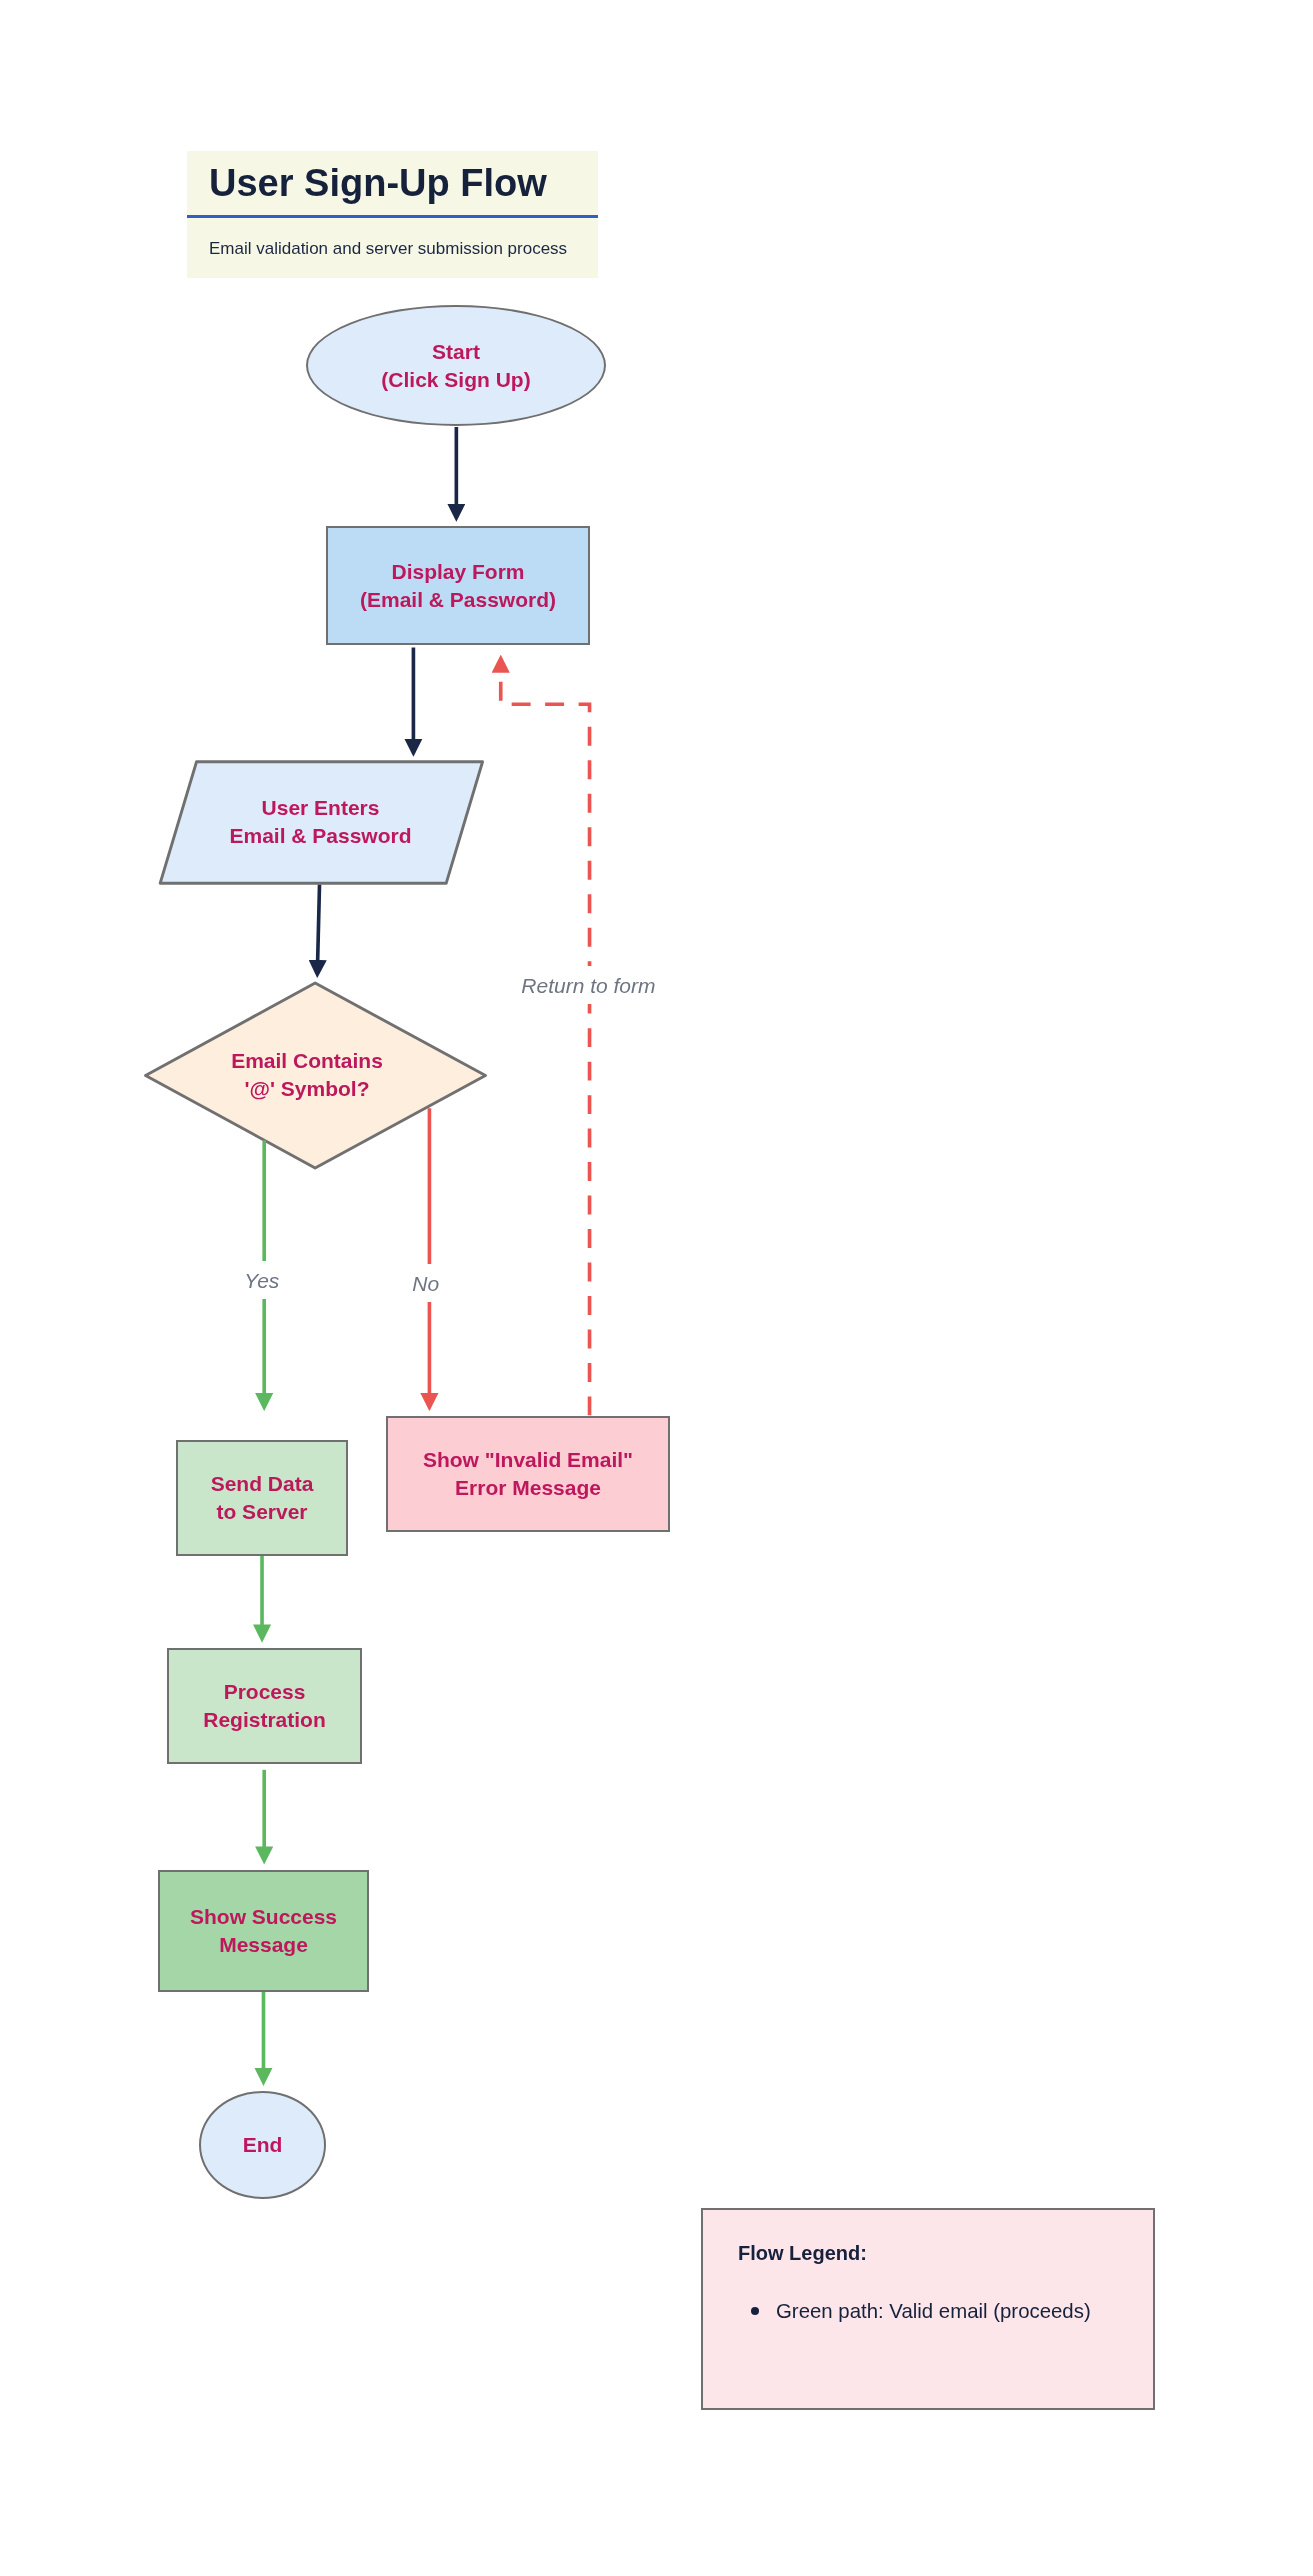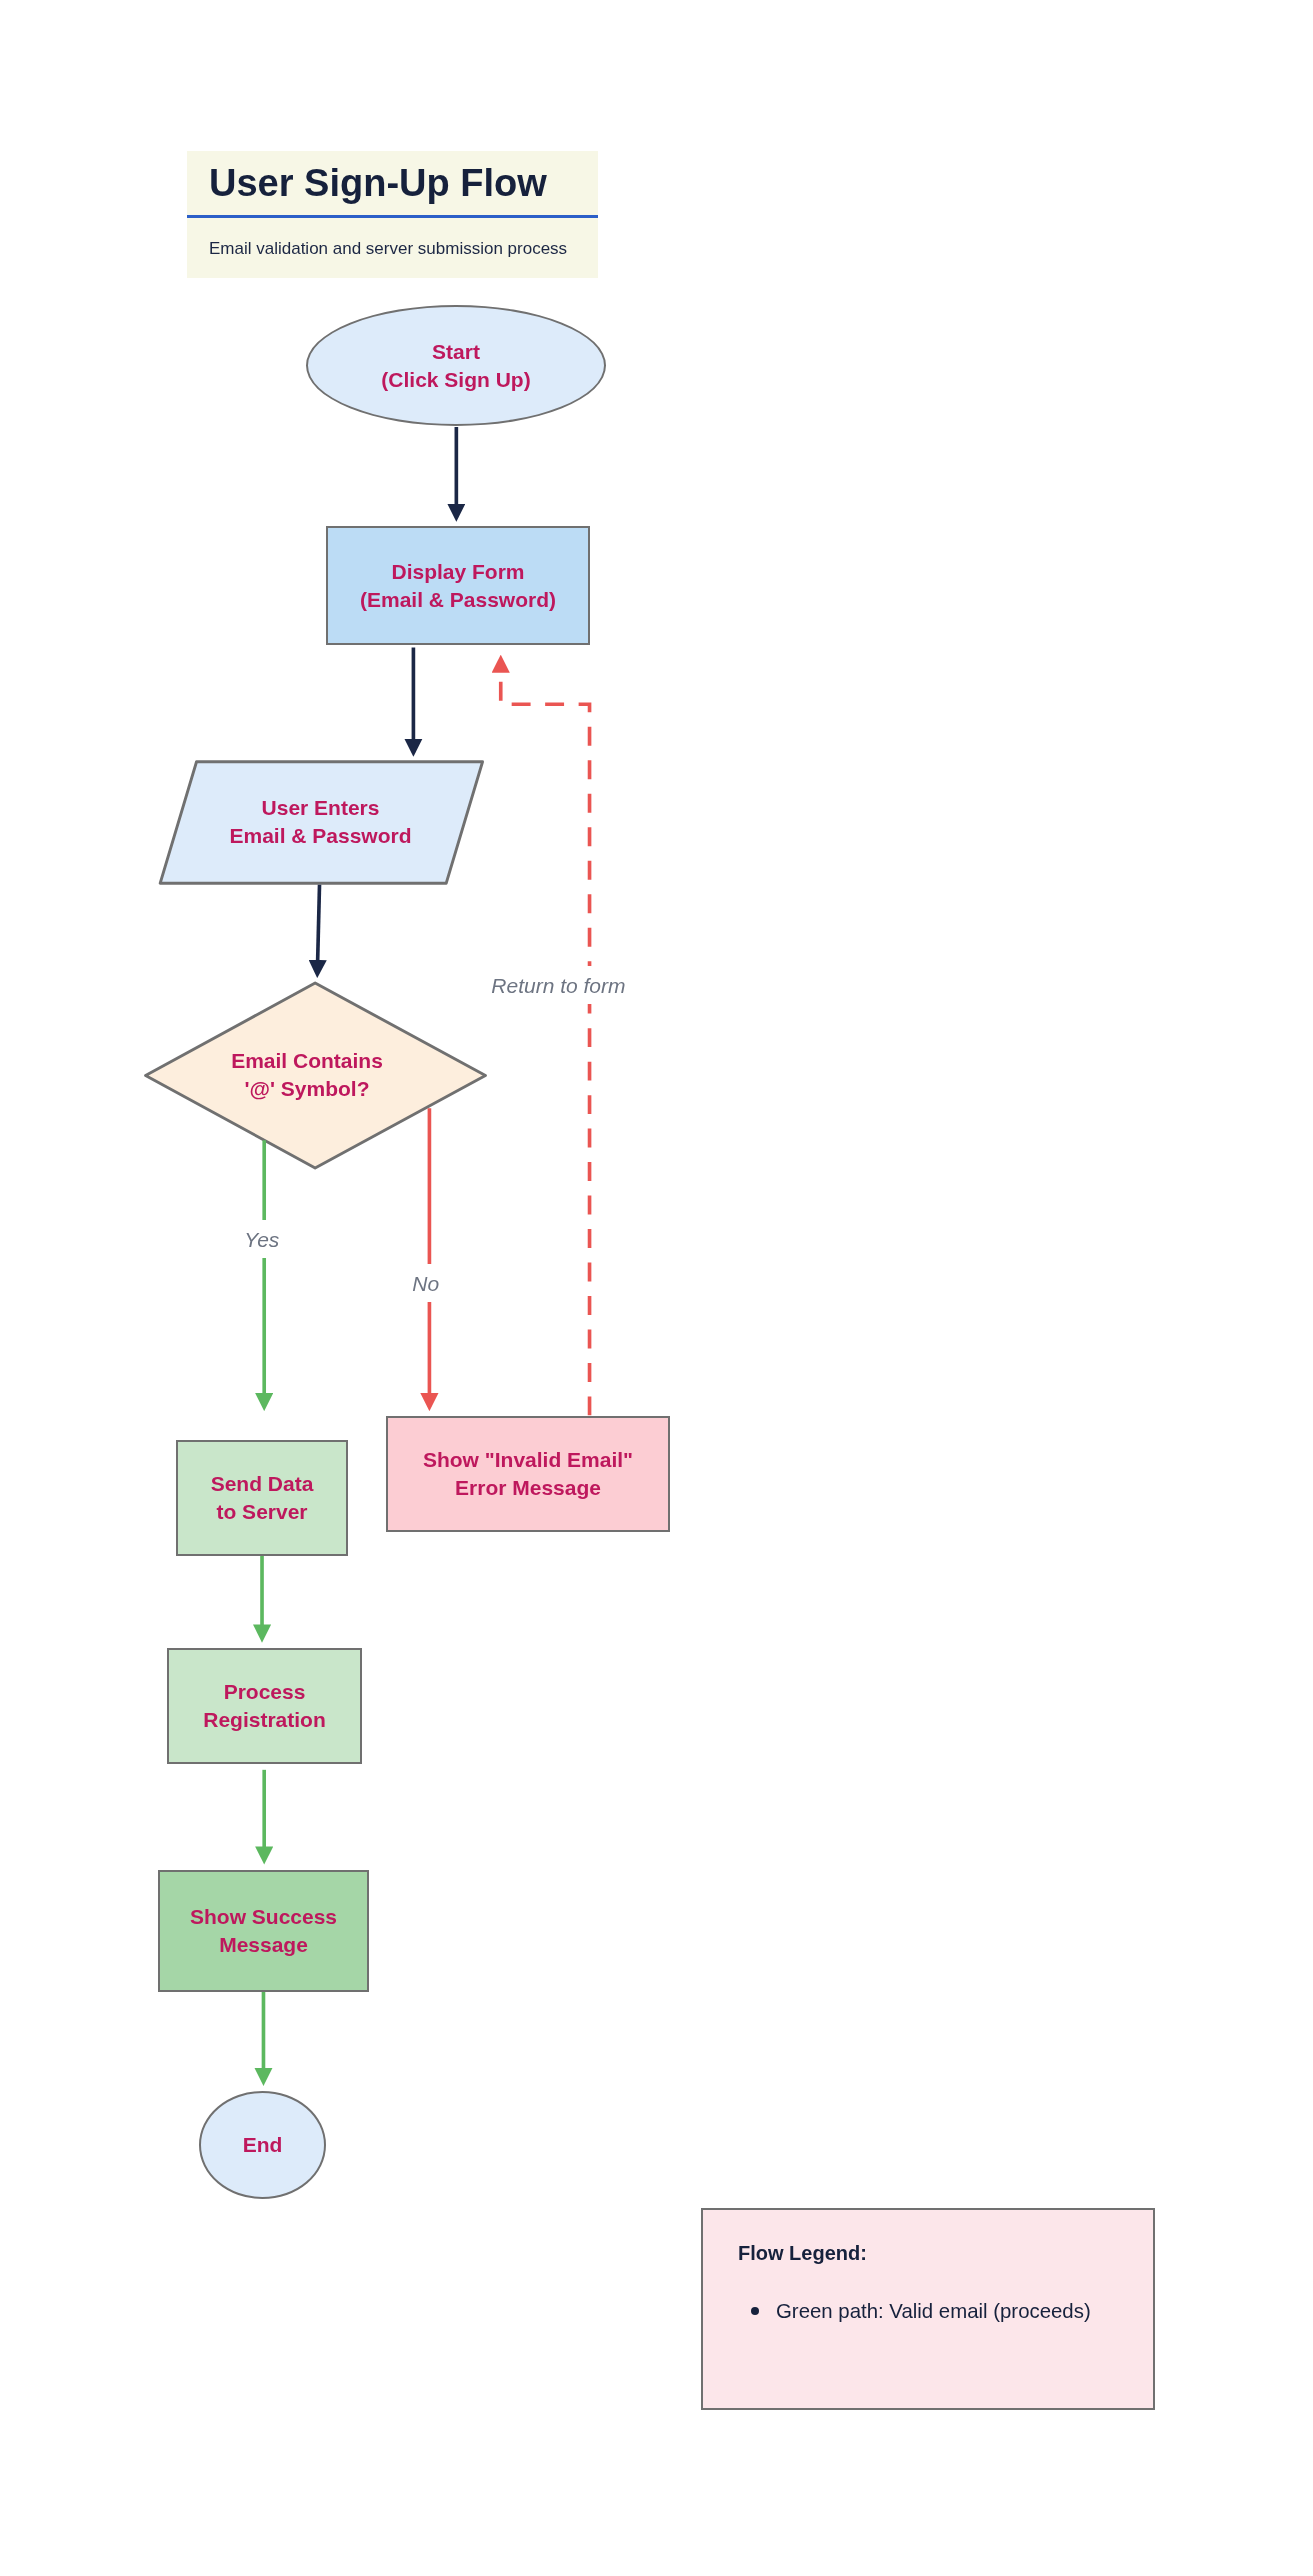--- a/index.html
+++ b/index.html
@@ -91,23 +91,23 @@
     position: absolute;
     background: #ffffff;
     color: #6d7482;
     font-style: italic;
     font-size: 21px;
     line-height: 21px;
     padding: 8.7px 7.3px;
     text-align: center;
     white-space: nowrap;
   }
-  .lbl-yes    { left: 237px;  top: 1220px; }
+  .lbl-yes    { left: 237px;  top: 1261px; }
   .lbl-no     { left: 405px;  top: 1264px; }
-  .lbl-return { left: 484px;  top: 966px; }
+  .lbl-return { left: 514px;  top: 966px; }
 
   
   .legend {
     position: absolute;
     left: 701px; top: 2208px;
     width: 454px; height: 202px;
     background: #fce6ea;
     border: 2.9px solid #707070;
     box-sizing: border-box;
     padding: 29px 14.6px 0 35px;

